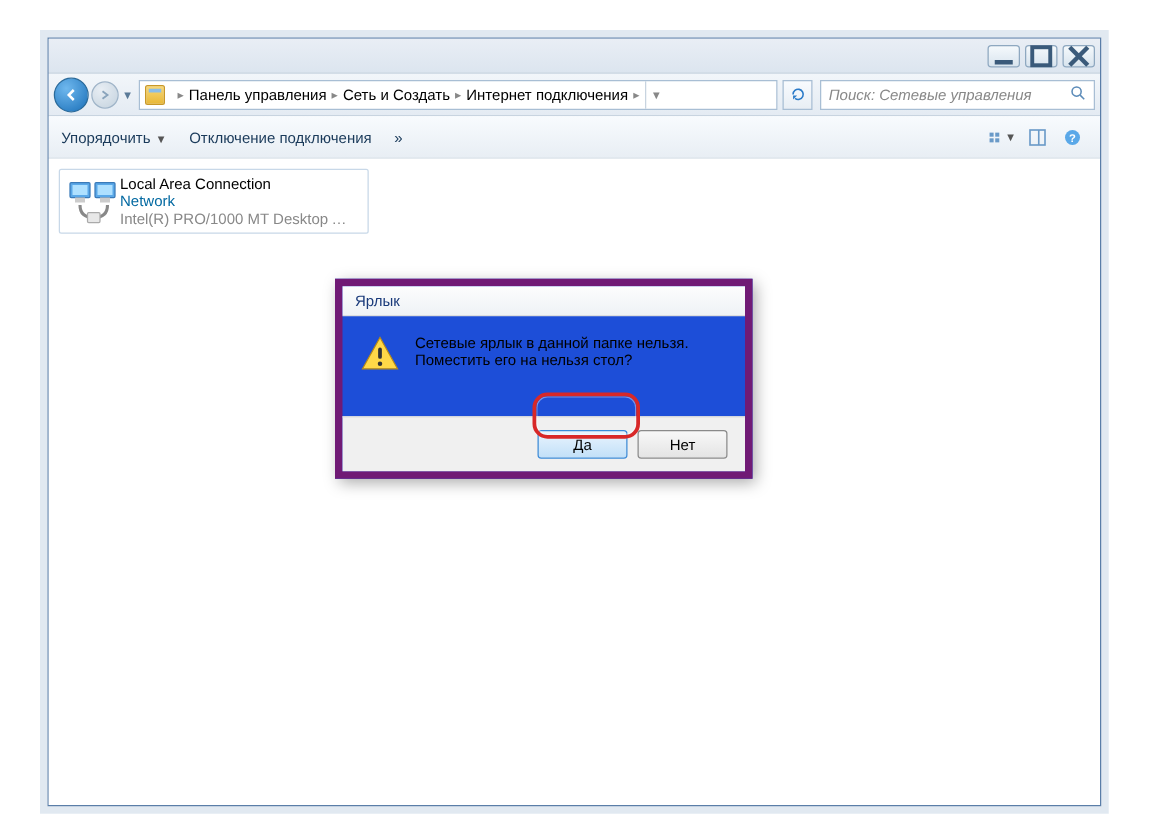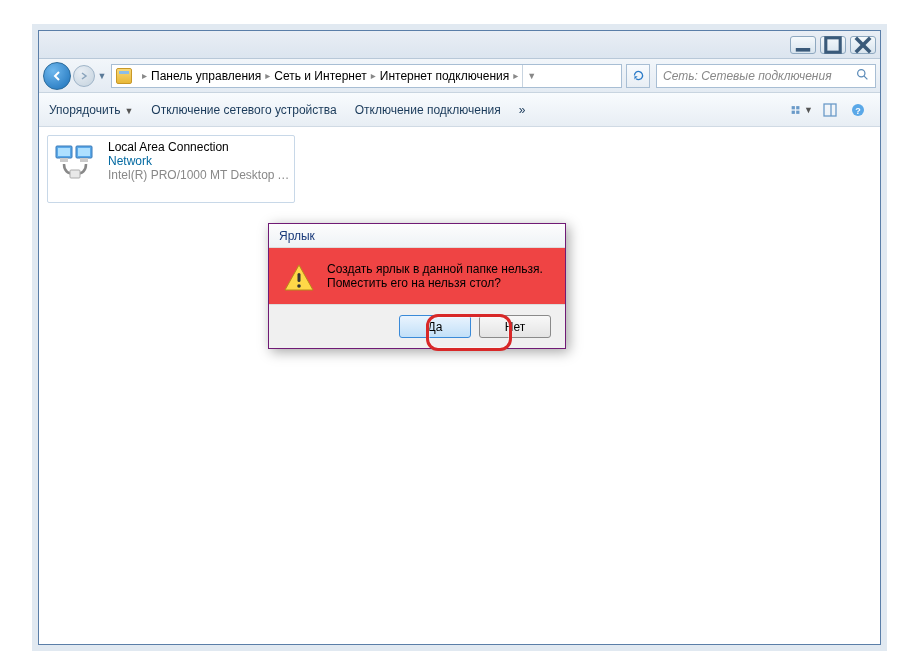--- a/index.html
+++ b/index.html
@@ -66,46 +66,46 @@
   padding: 0 10px; font-size: 12px; color:#1a3a5a; gap:18px;
 }
 .tdrop{font-size:9px;margin-left:4px;color:#555;}
 .toolright{margin-left:auto;display:flex;gap:4px;}
 .ticon{width:24px;height:22px;border:1px solid transparent;border-radius:2px;display:flex;align-items:center;justify-content:center;font-size:13px;color:#4a6a8a;}
 .ticon svg{width:14px;height:14px;}
 
 .content { padding: 8px; height: calc(100% - 96px); background:#fff; position:relative; }
 
 .netitem {
-  width: 248px; height: 68px; border:1px solid #c8d8e8;
-  border-radius:2px; padding:4px 6px; display:flex; gap:12px;
+  width: 248px; height: 52px; border:1px solid #c8d8e8;
+  border-radius:2px; padding:4px 6px; display:flex; gap:0;
   background:#fff;
 }
 .neticon { width:42px;flex-shrink:0;position:relative; }
 .neticon svg{width:42px;height:42px;}
 .nettext { font-size:12px;overflow:hidden; }
 .netname { color:#000; }
 .netsub { color:#0369a1; }
 .netdev { color:#888;white-space:nowrap;overflow:hidden;text-overflow:ellipsis;width:188px; }
 
 .dialog {
-  position:absolute; left:228px; top:192px; width:298px;
-  border:1px solid #701a75; background:#ef4444;
+  position:absolute; left:228px; top:192px; width:334px;
+  border:6px solid #701a75; background:#1d4ed8;
   box-shadow: 3px 3px 12px rgba(0,0,0,.35);
 }
 .dtitle {
   height:24px;background:linear-gradient(#fdfdfd,#eef2f6);
   border-bottom:1px solid #ddd;padding:0 10px;font-size:12px;
   display:flex;align-items:center;color:#1a3a7a;font-weight:normal;
 }
 .dbody { padding:14px 14px 10px 14px; display:flex; gap:12px; font-size:12px; }
 .dwarn { width:32px;height:32px;flex-shrink:0; }
 .dbtns {
   padding:10px 14px; background:#f0f0f0; border-top:1px solid #dcdcdc;
-  display:flex; justify-content:flex-end; gap:8px;
+  display:flex; justify-content:flex-end; gap:8px;margin-top:24px;
 }
 .dbtn {
   width:72px;height:23px;font-size:12px;
   border:1px solid #8a8a8a;border-radius:3px;
   background:linear-gradient(#f8f8f8,#e4e4e4);
   display:flex;align-items:center;justify-content:center;
 }
 .dbtn.primary {
   background:linear-gradient(#eaf4fe,#c2e0f8);
   border:1px solid #3a8ad8;
@@ -152,46 +152,45 @@
             <path d="M3 2 L7 5 L3 8" fill="none" stroke="#8aa4bc" stroke-width="1.5"></path>
           </svg>
       </div>
       <div class="navdrop">▼</div>
     </div>
     <div class="pathbox">
       <div class="pathicon"></div>
       <span class="psep">▸</span>
       <span class="pseg">Панель управления</span>
       <span class="psep">▸</span>
-      <span class="pseg">Сеть и Интернет</span>
+      <span class="pseg">Сеть и Создать</span>
       <span class="psep">▸</span>
       <span class="pseg">Интернет подключения</span>
       <span class="psep">▸</span>
       <div class="pdrop">▼</div>
     </div>
     <div class="refresh">
       <svg viewBox="0 0 16 16" width="13" height="13">
           <path d="M3 8a5 5 0 1 1 2 4" fill="none" stroke="#2a7ac8" stroke-width="1.6"></path>
           <path d="M3 13 L3 9 L7 9 Z" fill="#2a7ac8"></path>
         </svg>
     </div>
     <div class="searchbox">
-      <span>Сеть: Сетевые подключения</span>
+      <span>Поиск: Сетевые управления</span>
       <span class="sicon">
         <svg width="13" height="13" viewBox="0 0 16 16">
             <circle cx="6.5" cy="6.5" r="4.5" fill="none" stroke="#5a8ab8" stroke-width="1.5"></circle>
             <line x1="10" y1="10" x2="14" y2="14" stroke="#5a8ab8" stroke-width="1.5"></line>
           </svg>
       </span>
     </div>
   </div>
 
   <div class="toolbar">
     <div><span>Упорядочить</span><span class="tdrop">▼</span></div>
-    <div>Отключение сетевого устройства</div>
     <div>Отключение подключения</div>
     <div>»</div>
     <div class="toolright">
       <div class="ticon">
         <svg viewBox="0 0 14 14">
             <rect x="1" y="1" width="5" height="5" fill="#6a9ac8"></rect>
             <rect x="8" y="1" width="5" height="5" fill="#6a9ac8"></rect>
             <rect x="1" y="8" width="5" height="5" fill="#6a9ac8"></rect>
             <rect x="8" y="8" width="5" height="5" fill="#6a9ac8"></rect>
           </svg>
@@ -240,21 +239,21 @@
   <div class="dtitle">Ярлык</div>
   <div class="dbody">
     <div class="dwarn">
       <svg viewBox="0 0 32 32">
         <path d="M16 3 L30 28 L2 28 Z" fill="#ffd848" stroke="#b88a18" stroke-width="1"></path>
         <rect x="14.5" y="11" width="3" height="9" rx="1.5" fill="#333"></rect>
         <circle cx="16" cy="24" r="1.8" fill="#333"></circle>
       </svg>
     </div>
     <div>
-      <div>Создать ярлык в данной папке нельзя.</div>
+      <div>Сетевые ярлык в данной папке нельзя.</div>
       <div>Поместить его на нельзя стол?</div>
     </div>
   </div>
   <div class="dbtns">
     <div class="dbtn primary">Да</div>
     <div class="dbtn">Нет</div>
   </div>
 </div>
 
 <div class="highlight" style="left:426px;top:314px;width:86px;height:37px;"></div>

